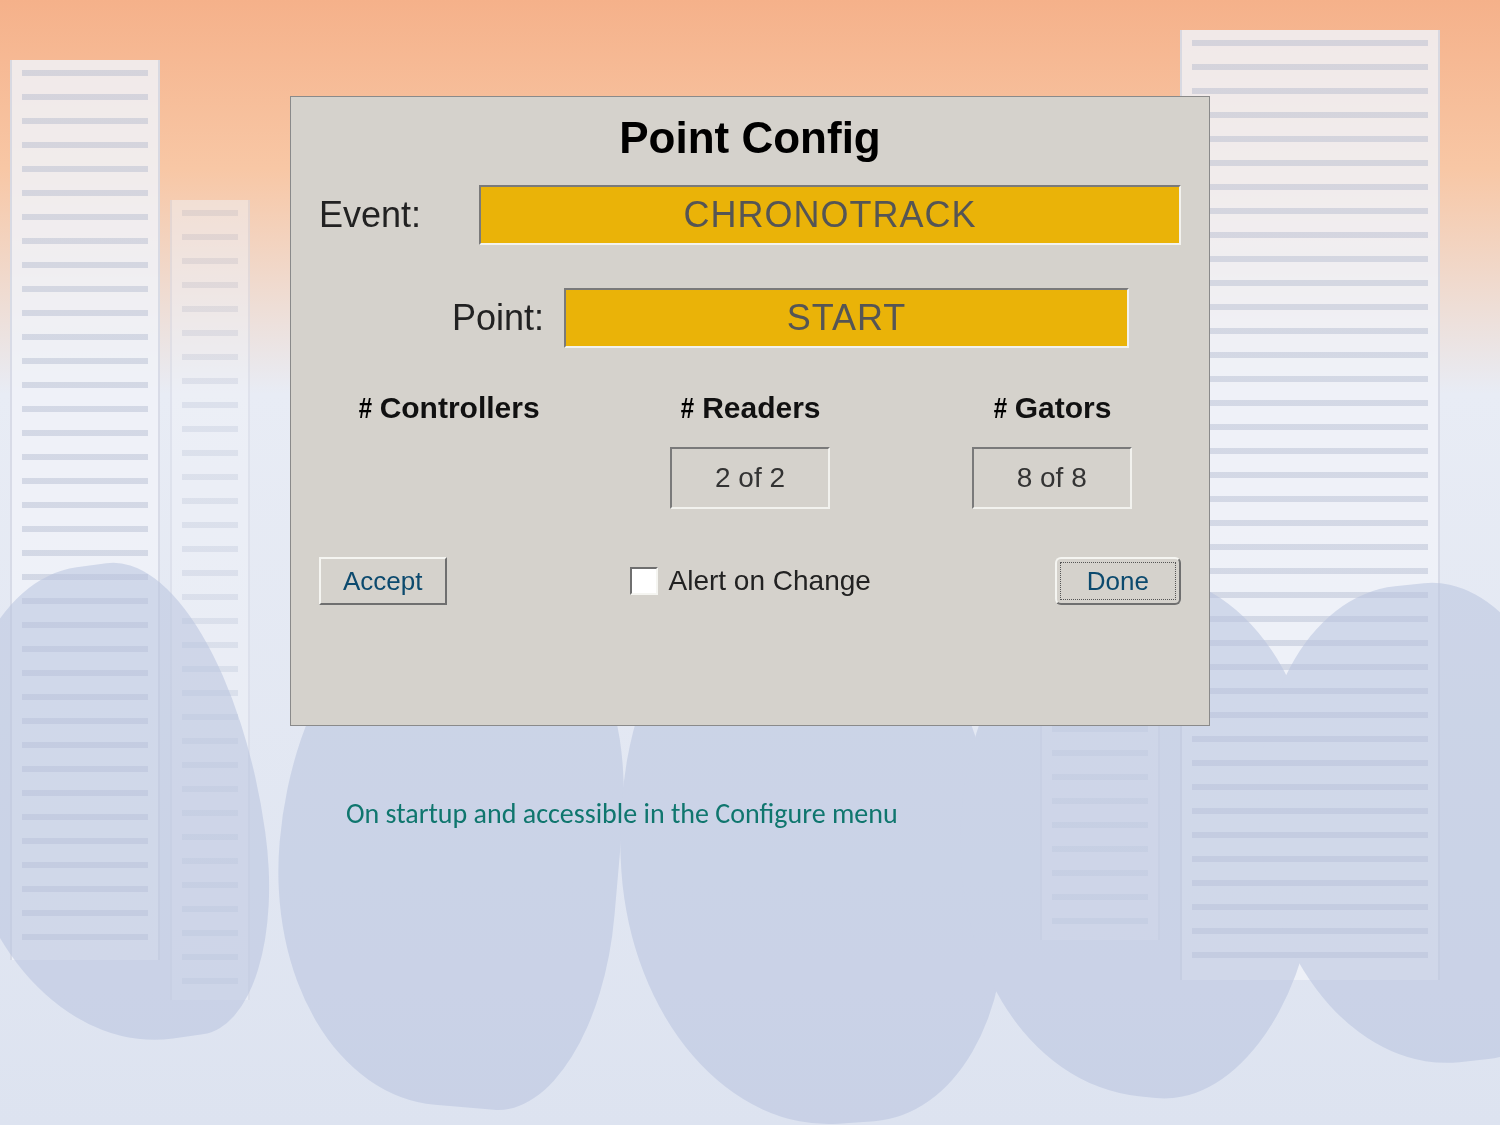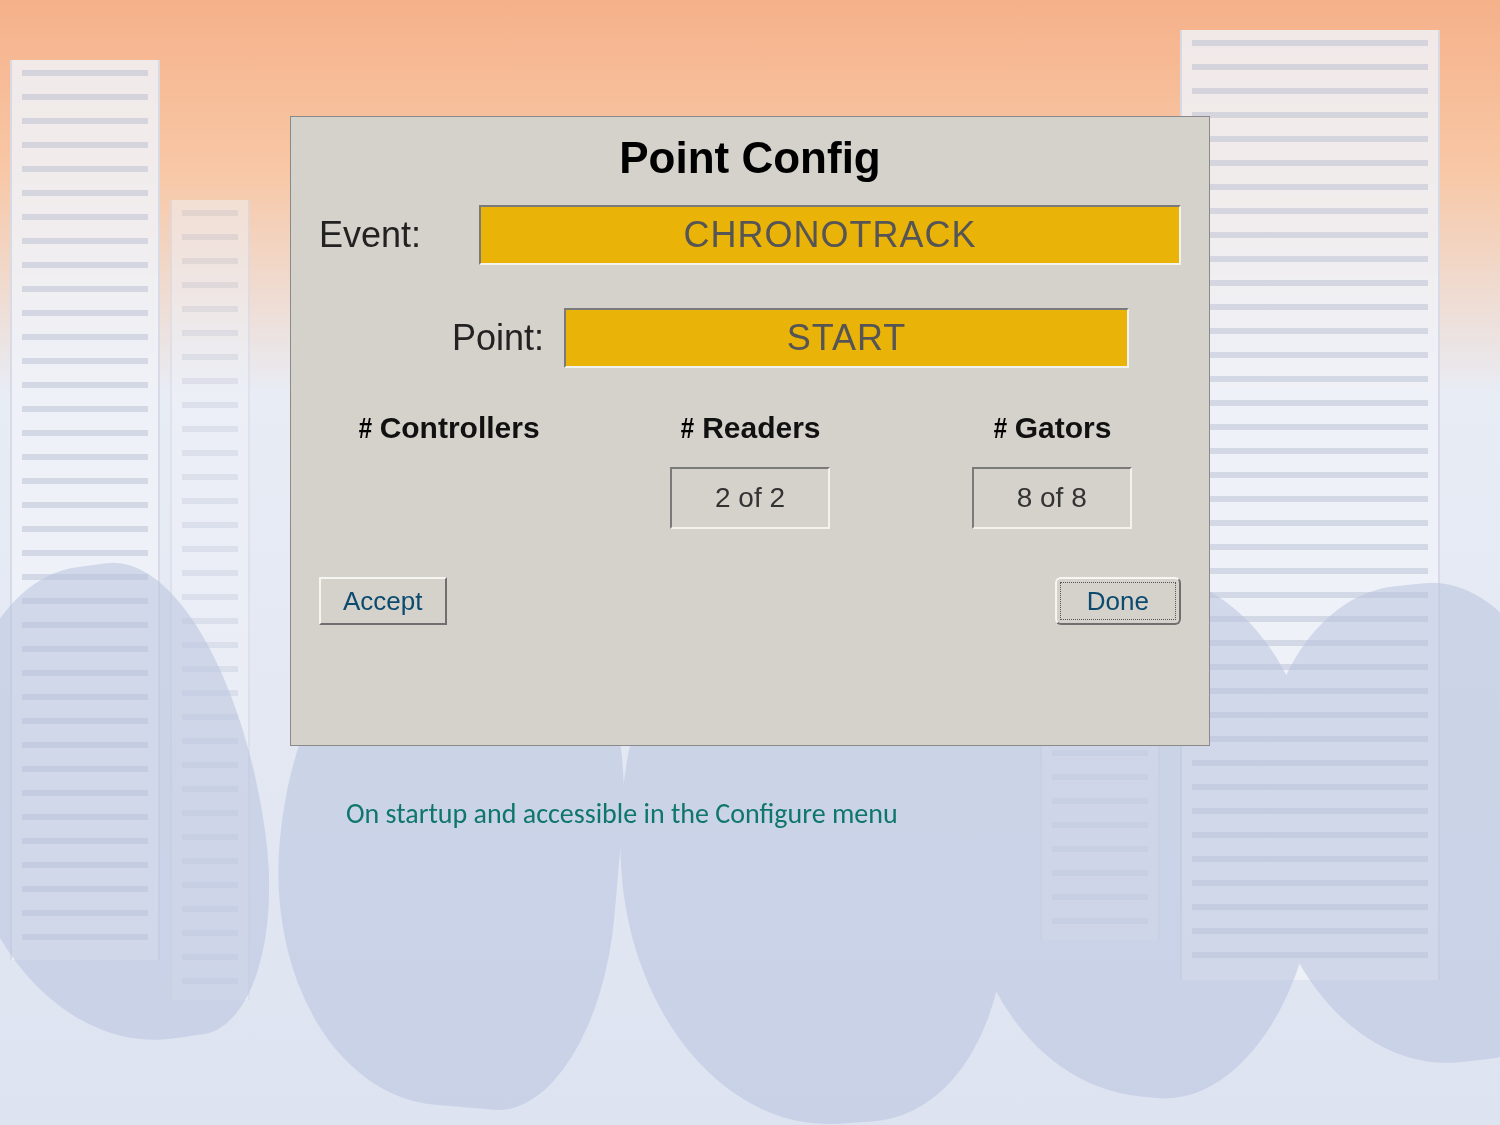--- a/index.html
+++ b/index.html
@@ -47,21 +47,21 @@
   .runner.r1 { left:-40px; bottom:80px; width:300px; height:480px; border-radius:50% 40% 30% 60% / 50% 60% 40% 50%; transform:rotate(-8deg);}
   .runner.r2 { left:280px; bottom:20px; width:340px; height:520px; border-radius:55% 45% 35% 60% / 60% 50% 45% 55%; transform:rotate(5deg);}
   .runner.r3 { left:620px; bottom:0px; width:380px; height:560px; border-radius:50% 50% 40% 55% / 55% 60% 40% 50%; transform:rotate(-4deg);}
   .runner.r4 { left:960px; bottom:30px; width:360px; height:520px; border-radius:45% 55% 40% 60% / 50% 55% 45% 55%; transform:rotate(6deg);}
   .runner.r5 { left:1260px; bottom:60px; width:320px; height:480px; border-radius:55% 45% 40% 60% / 55% 50% 45% 55%; transform:rotate(-6deg);}
 
   
   .dialog {
     position:absolute;
     left: 290px;
-    top: 116px;
+    top: 96px;
     width: 920px;
     height: 630px;
     background:#d5d2cc;
     border:1px solid #8a8a8a;
     padding: 10px 28px 20px 28px;
   }
   .dlg-title {
     text-align:center;
     font-family: Verdana, Geneva, sans-serif;
     font-weight:700;
@@ -269,19 +269,23 @@
       <div class="count-header">
         <span class="hash-icon">#</span>
         <span>Gators</span>
       </div>
       <div class="count-box">8 of 8</div>
     </div>
   </div>
 
   <div class="bottom-row">
     <div class="btn">Accept</div>
+    <div class="check-wrap">
+      <div class="checkbox"></div>
+      <span>Alert on Change</span>
+    </div>
     <div class="btn done">Done</div>
   </div>
 </div>
 
 <div class="caption">
   <p>On startup and accessible in the Configure menu</p>
 </div>
 
 </body></html>

